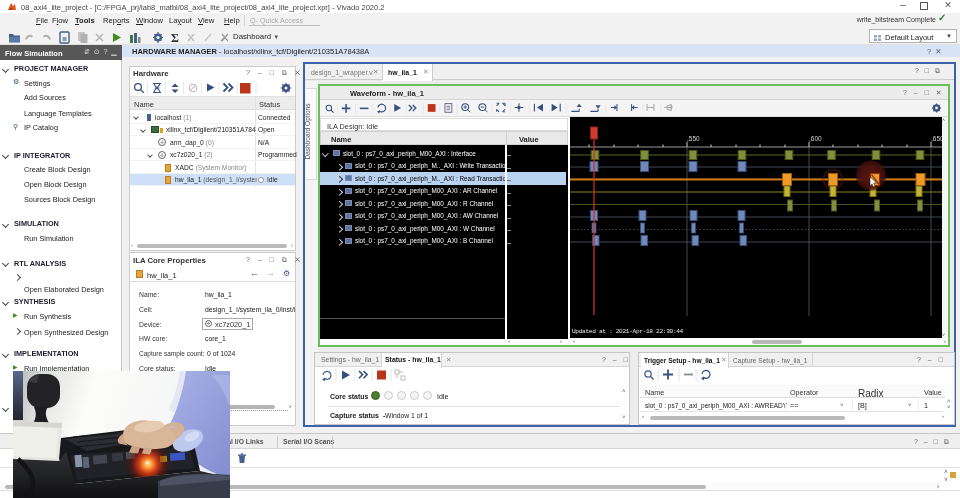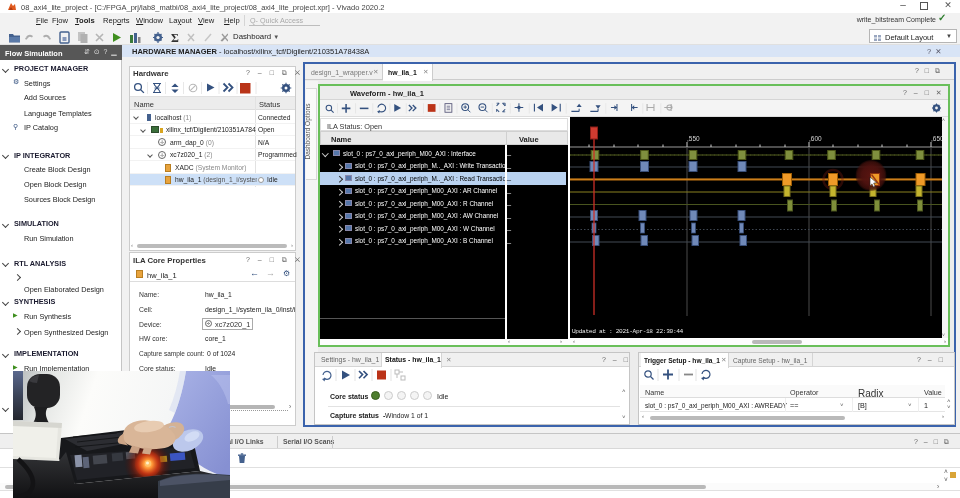--- a/index.html
+++ b/index.html
@@ -374,21 +374,21 @@
     </g>
       <g transform="translate(612,3.5)">
         <circle cx="4.5" cy="4.5" r="3.8" fill="#34517f"></circle>
         <circle cx="4.5" cy="4.5" r="1.4" fill="#f4f4f4"></circle>
         <path d="M4.5 0 v1.5 M4.5 7.5 v1.5 M0 4.5 h1.5 M7.5 4.5 h1.5 M1.3 1.3 l1.2 1.2 M6.5 6.5 l1.2 1.2 M7.7 1.3 l-1.2 1.2 M2.5 6.5 l-1.2 1.2" stroke="#34517f" stroke-width="1"></path>
       </g>
   </svg>
 </div>
 
 <div class="ab" style="left:320px;top:118px;width:248px;height:13px;background:#fff;border:1px solid #ddd;">
-  <span class="ab" style="left:6px;top:2.5px;font-size:7.3px;color:#333;">ILA Status: Open</span>
+  <span class="ab" style="left:6px;top:2.5px;font-size:7.3px;color:#333;">ILA Design: Idle</span>
 </div>
 
 <div class="ab" style="left:320px;top:131px;width:248px;height:14px;background:#e9e9e9;border:1px solid #d0d0d0;">
   <span class="ab b" style="left:10px;top:3px;font-size:7.5px;color:#222;">Name</span>
   <span class="ab b" style="left:198px;top:3px;font-size:7.5px;color:#222;">Value</span>
   <span class="ab" style="left:185px;top:0;width:1px;height:13px;background:#d0d0d0;"></span>
 </div>
 
 <div class="ab" style="left:320px;top:145px;width:185px;height:194px;background:#000;"></div>
 <div class="ab" style="left:507px;top:145px;width:61px;height:194px;background:#000;"></div>

